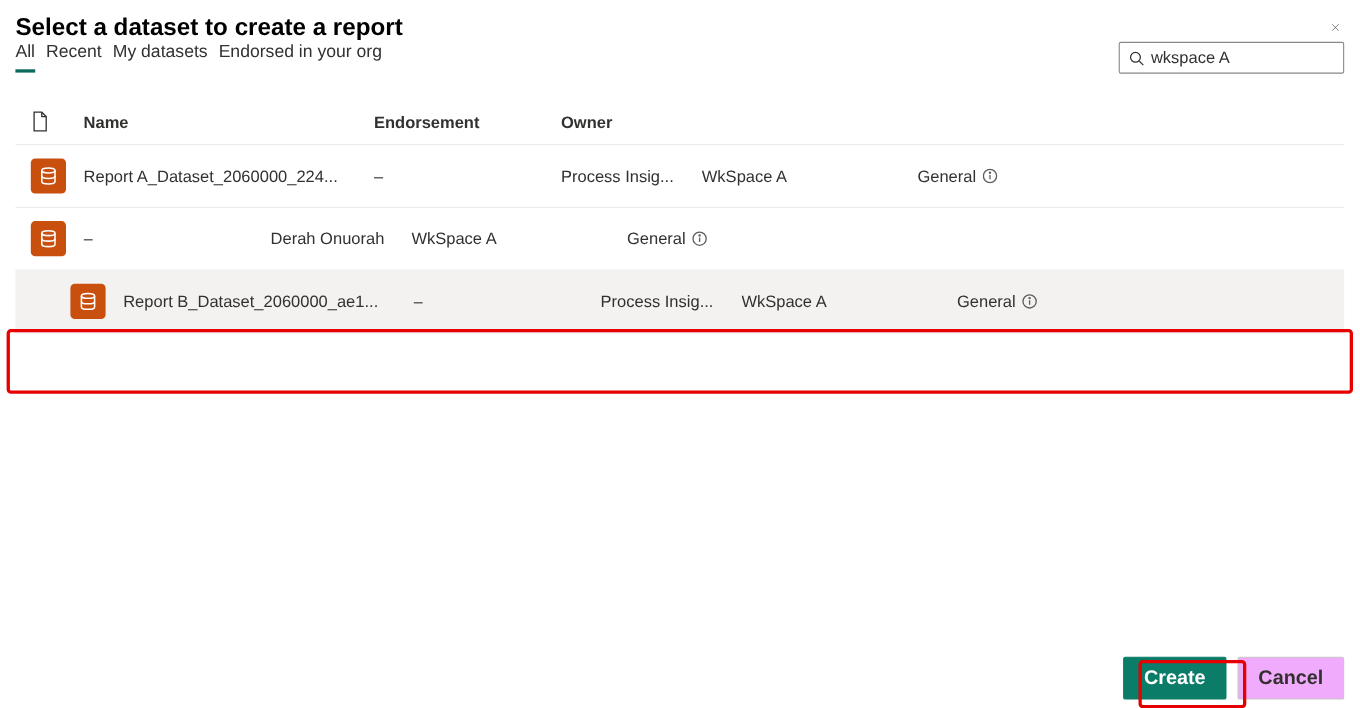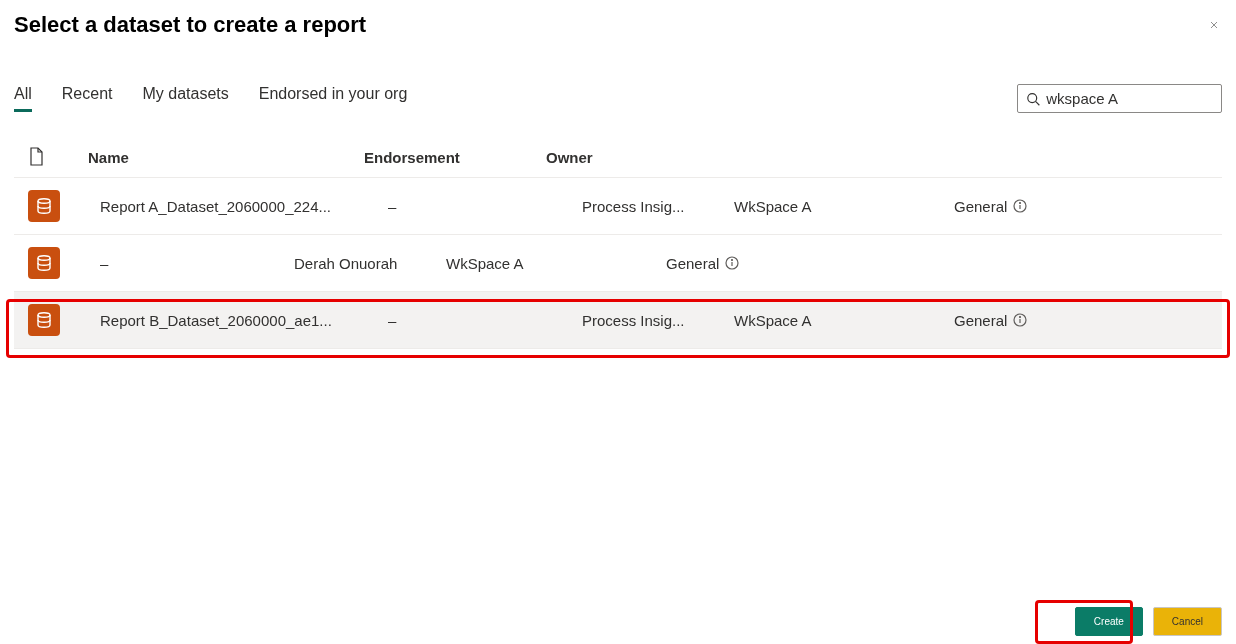--- a/index.html
+++ b/index.html
@@ -15,21 +15,20 @@
       color: #323130;
       position: relative;
     }
     .dialog {
       padding: 12px 14px 0 14px;
     }
     .dialog-header {
       display: flex;
       justify-content: space-between;
       align-items: center;
-      margin-bottom: 46px;
     }
     .dialog-title {
       font-size: 22px;
       font-weight: 600;
       color: #000000;
     }
     .close-icon {
       cursor: pointer;
       width: 16px;
       height: 16px;
@@ -38,21 +37,21 @@
       stroke-width: 1.1;
     }
     .toolbar {
       display: flex;
       justify-content: space-between;
       align-items: center;
       margin-bottom: 24px;
     }
     .tabs {
       display: flex;
-      gap: 30px;
+      gap: 10px;
     }
     .tab {
       font-size: 16px;
       color: #323130;
       padding-bottom: 6px;
       cursor: pointer;
     }
     .tab.active {
       border-bottom: 3px solid #0b6a5b;
     }
@@ -83,41 +82,40 @@
       width: 100%;
     }
     .thead {
       display: flex;
       align-items: center;
       padding: 10px 0;
       border-bottom: 1px solid #edebe9;
     }
     .th, .td {
       font-size: 15px;
-      margin-left: 12px;
     }
     .th {
       font-weight: 600;
     }
     .col-icon { width: 62px; padding-left: 14px; display: flex; align-items: center; }
     .col-name { width: 264px; padding-right: 10px; }
     .col-endorsement { width: 170px; padding-right: 10px; }
     .col-owner { width: 128px; padding-right: 10px; }
     .col-workspace { width: 196px; padding-right: 10px; }
     .col-refreshed { width: 190px; padding-right: 10px; }
     .col-sensitivity { width: 190px; padding-right: 10px; display: flex; align-items: center; }
     .trow {
       display: flex;
       align-items: center;
       height: 57px;
       border-bottom: 1px solid #edebe9;
-      gap: 12px;
     }
     .trow:hover, .trow.selected {
       background: #f3f2f1;
+      padding-left: 36px;
     }
     .trow .td {
       color: #323130;
       white-space: nowrap;
       overflow: hidden;
       text-overflow: ellipsis;
     }
     .dataset-icon {
       width: 32px;
       height: 32px;
@@ -169,32 +167,32 @@
     }
     .footer {
       position: absolute;
       bottom: 8px;
       right: 14px;
       display: flex;
       gap: 10px;
     }
     .btn {
       padding: 8px 18px;
-      font-size: 10px;
+      font-size: 18px;
       border-radius: 2px;
       cursor: pointer;
-      font-weight: 400;
+      font-weight: 700;
     }
     .btn-primary {
       background: #0b7c67;
       color: #ffffff;
       border: 1px solid #0b7c67;
     }
     .btn-secondary {
-      background: #eab308;
+      background: #f0abfc;
       color: #323130;
       border: 1px solid #c8c6c4;
     }
   </style>
 </head>
 <body>
 
 <div class="dialog">
 
   <div class="dialog-header">

